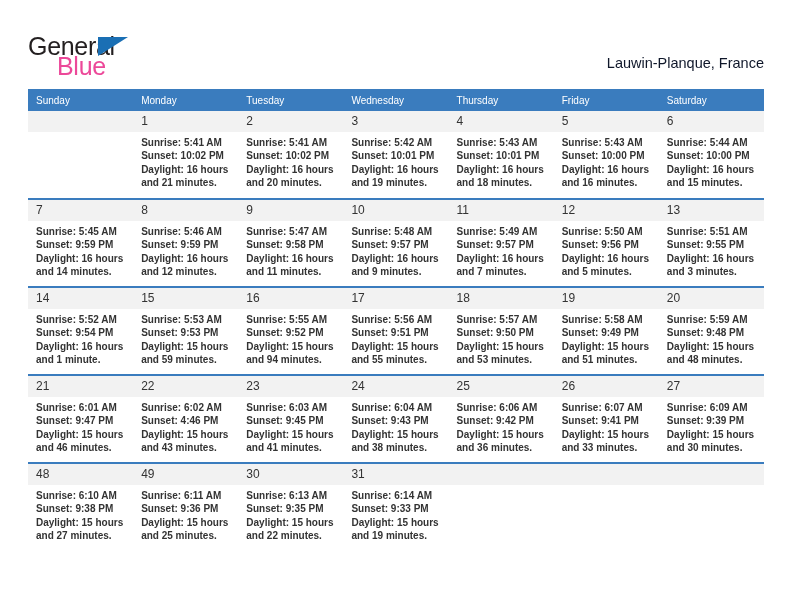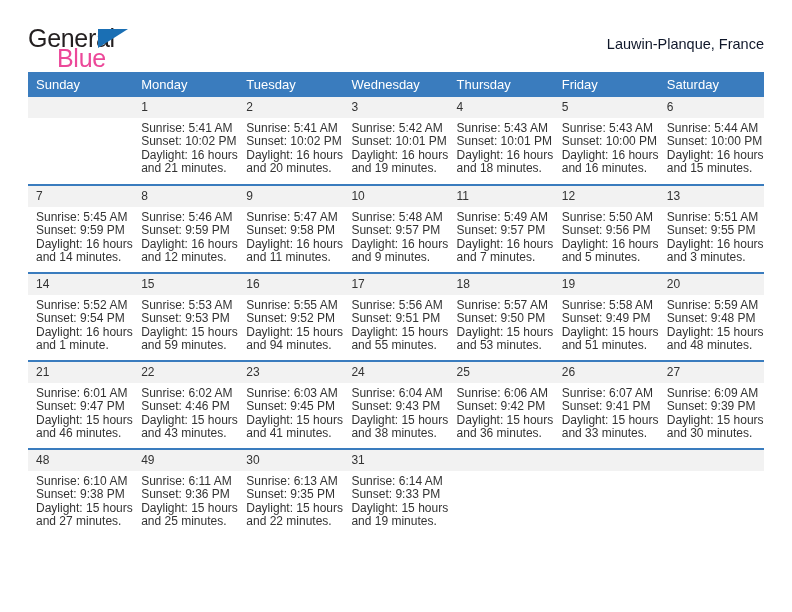--- a/index.html
+++ b/index.html
@@ -18,24 +18,24 @@
     position: relative;
     width: 792px;
     height: 612px;
     box-sizing: border-box;
     padding: 0 28px;
   }
 
   
   .topbar {
     display: flex;
-    align-items: flex-start;
+    align-items: center;
     justify-content: space-between;
     padding-top: 26px;
-    height: 72px;
+    height: 89px;
     box-sizing: border-box;
   }
   .logo {
     position: relative;
     width: 118px;
     height: 48px;
     line-height: 1;
     user-select: none;
   }
   .logo-general {
@@ -83,21 +83,21 @@
   
   .calendar {
     width: 736px;
     border-collapse: collapse;
     table-layout: fixed;
   }
   .calendar th {
     background: #3a7cbe;
     color: #ffffff;
     font-weight: normal;
-    font-size: 13px;
+    font-size: 10px;
     text-align: left;
     padding: 5px 0 5px 8px;
     height: 12px;
   }
   .calendar td {
     vertical-align: top;
     padding: 0;
     border-top: 2px solid #3a7cbe;
     height: 88px;
     box-sizing: border-box;
@@ -108,23 +108,24 @@
     background: #f2f2f2;
     font-size: 12px;
     color: #333333;
     padding: 3px 0 3px 8px;
     height: 15px;
     line-height: 15px;
   }
   td.empty .daynum { background: #f2f2f2; }
   .events {
     padding: 4px 6px 0 8px;
-    font-size: 12px;
+    font-size: 10px;
     line-height: 13.4px;
     color: #333333;
+    font-weight: bold;
   }
   .events div { white-space: nowrap; }
 </style>
 </head>
 <body>
 
 <div class="page">
 
   <div class="topbar">
 

